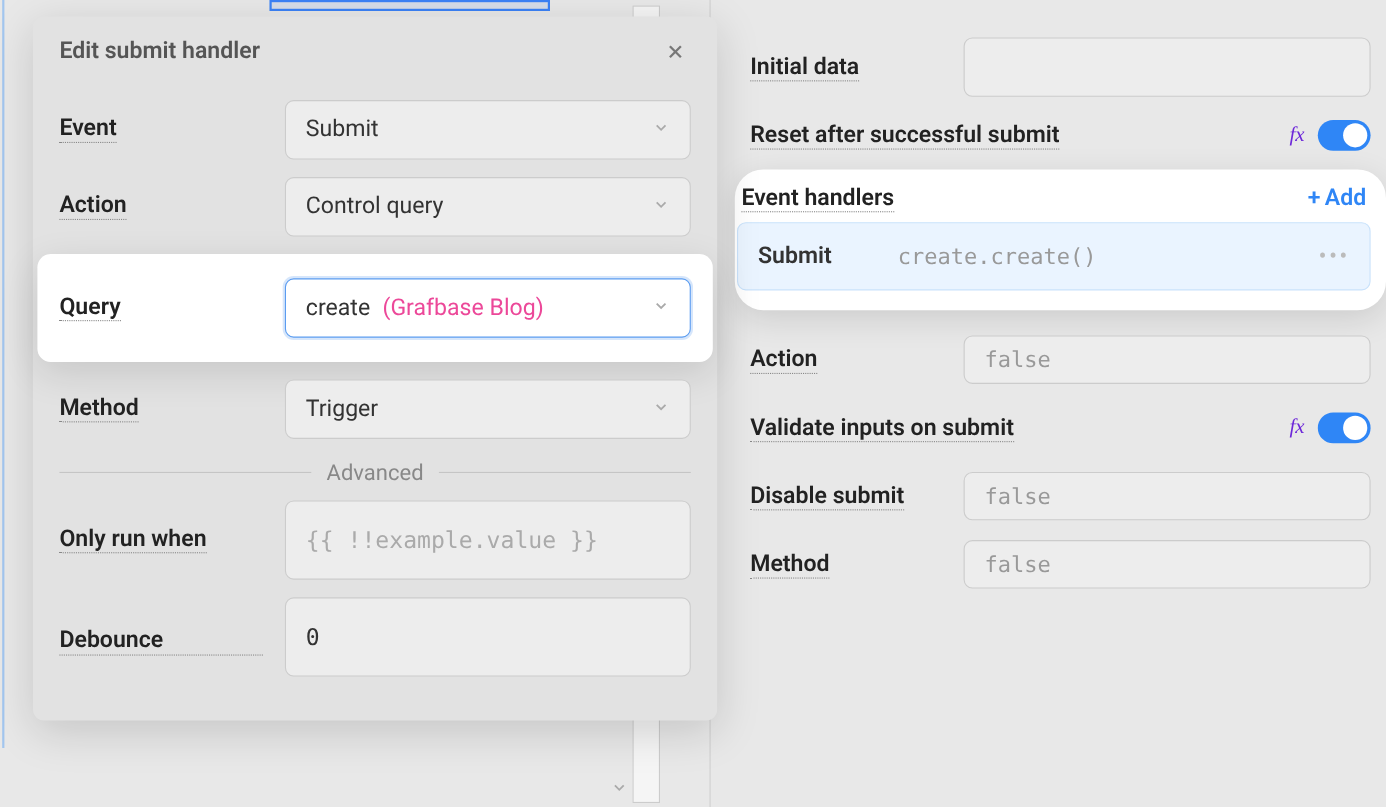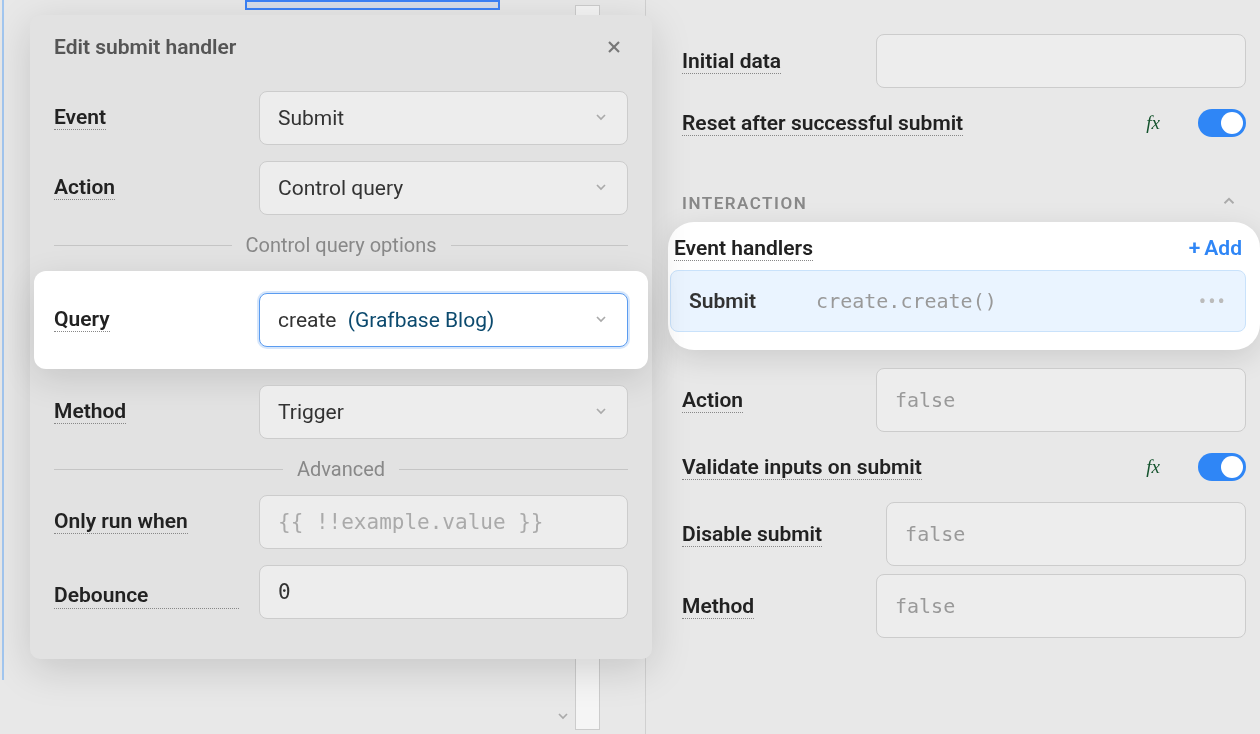--- a/index.html
+++ b/index.html
@@ -120,21 +120,21 @@
       font-size: 21px;
       color: #333;
       cursor: pointer;
     }
     .select-box.active {
       background: #fff;
       border: 1px solid #5b9cf0;
       box-shadow: 0 0 0 2px rgba(91,156,240,0.25);
     }
     .select-secondary {
-      color: #0c4a6e;
+      color: #ec4899;
       margin-left: 6px;
     }
     .chevron {
       color: #aaa;
     }
     
     .section-divider {
       display: flex;
       align-items: center;
       margin: 18px 0 14px 0;
@@ -156,21 +156,21 @@
       box-shadow: 0 10px 35px rgba(0,0,0,0.12);
       padding: 22px 20px;
       margin: 4px -20px 16px -20px;
       display: flex;
       align-items: center;
       gap: 20px;
     }
     
     .input-box {
       flex: 1;
-      height: 54px;
+      height: 72px;
       background: #ededed;
       border: 1px solid #ccc;
       border-radius: 8px;
       padding: 0 18px;
       font-size: 21px;
       font-family: ui-monospace, "SF Mono", Menlo, monospace;
       color: #333;
       display: flex;
       align-items: center;
     }
@@ -194,21 +194,21 @@
       background: #e8e8e8;
       border-left: 1px solid #d0d0d0;
       padding: 30px 14px 0 36px;
     }
     
     .panel-row {
       display: flex;
       align-items: center;
       justify-content: space-between;
       min-height: 62px;
-      gap: 32px;
+      gap: 6px;
       padding: 4px 0;
     }
     .panel-label {
       font-size: 21px;
       font-weight: 600;
       color: #222;
       border-bottom: 1px dotted #888;
     }
     .panel-label-wrap {
       flex-shrink: 0;
@@ -217,37 +217,37 @@
     
     .empty-input {
       width: 370px;
       height: 54px;
       background: #ededed;
       border: 1px solid #ccc;
       border-radius: 8px;
     }
     .small-input {
       width: 370px;
-      height: 64px;
+      height: 44px;
       background: #ededed;
       border: 1px solid #ccc;
       border-radius: 8px;
       padding: 0 18px;
       font-size: 20px;
       font-family: ui-monospace, "SF Mono", Menlo, monospace;
       color: #999;
       display: flex;
       align-items: center;
     }
     
     .fx-label {
       font-size: 19px;
       font-style: italic;
       font-family: Georgia, serif;
-      color: #14532d;
+      color: #6d28d9;
       margin-right: 6px;
     }
     
     .toggle {
       width: 48px;
       height: 28px;
       background: #2f86f6;
       border-radius: 14px;
       position: relative;
       cursor: pointer;
@@ -356,28 +356,20 @@
 
   <div class="panel-row">
     <div class="panel-label-wrap"><span class="panel-label">Reset after successful submit</span></div>
     <div class="spacer"></div>
     <span class="fx-label">fx</span>
     <div class="toggle">
       <div class="toggle-knob"></div>
     </div>
   </div>
 
-  <div class="section-header">
-    <span class="section-header-label">INTERACTION</span>
-    <span class="chevron">
-      <svg width="18" height="18" viewBox="0 0 24 24" fill="none" stroke="currentColor" stroke-width="2.5">
-          <polyline points="6 15 12 9 18 15"></polyline>
-        </svg>
-    </span>
-  </div>
 
   <div class="right-highlight">
     <div class="right-highlight-header">
       <div class="panel-label-wrap"><span class="panel-label">Event handlers</span></div>
       <div class="add-btn">
         <span>+</span>
         <span>Add</span>
       </div>
     </div>
     <div class="handler-item">
@@ -452,25 +444,20 @@
       <div class="select-box">
         <span>Control query</span>
         <span class="chevron">
           <svg width="16" height="16" viewBox="0 0 24 24" fill="none" stroke="currentColor" stroke-width="2.5">
               <polyline points="6 9 12 15 18 9"></polyline>
             </svg>
         </span>
       </div>
     </div>
 
-    <div class="section-divider">
-      <span class="section-divider-line"></span>
-      <span class="section-divider-label">Control query options</span>
-      <span class="section-divider-line"></span>
-    </div>
 
     <div class="highlight-row">
       <div class="form-label-wrap"><span class="form-label">Query</span></div>
       <div class="select-box active">
         <span>
           <span>create</span>
           <span class="select-secondary">(Grafbase Blog)</span>
         </span>
         <span class="chevron">
           <svg width="16" height="16" viewBox="0 0 24 24" fill="none" stroke="currentColor" stroke-width="2.5">

